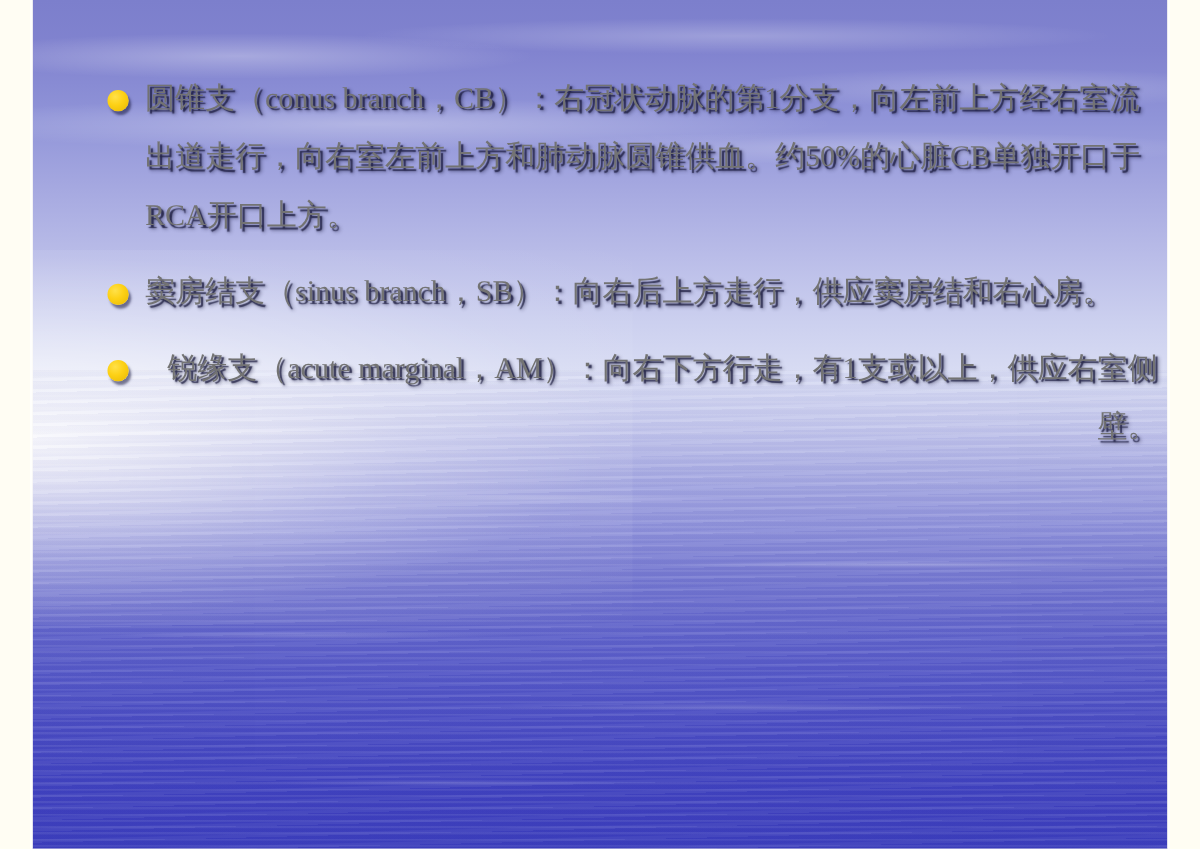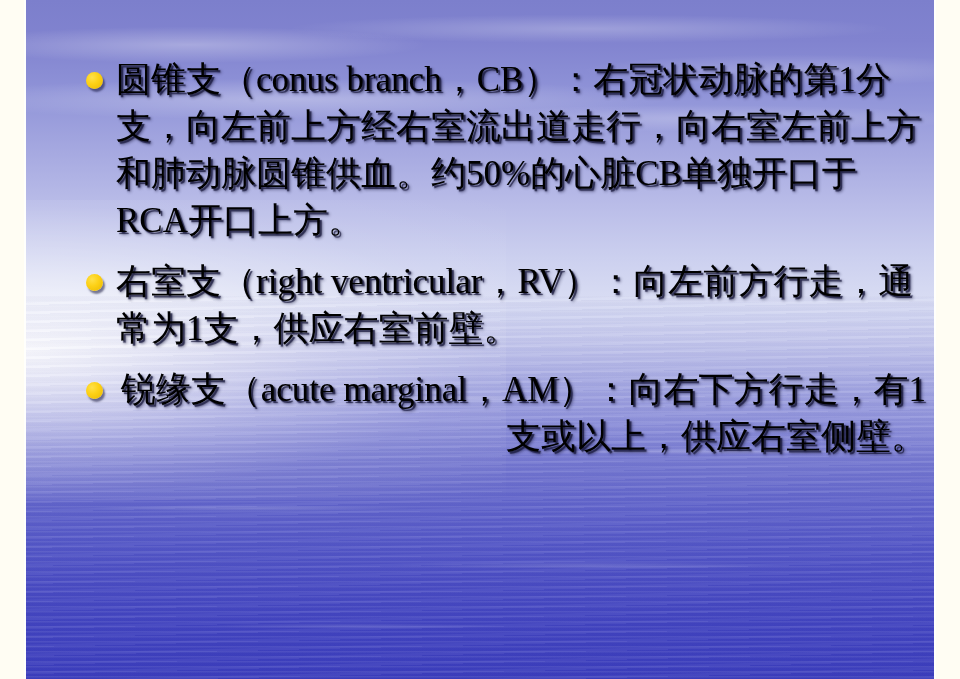--- a/index.html
+++ b/index.html
@@ -149,22 +149,22 @@
     left: 8px;
     top: 16px;
     width: 17px;
     height: 17px;
     border-radius: 50%;
     background: radial-gradient(circle at 36% 32%, #ffe14a 0%, #fdd116 42%, #e8b800 100%);
     box-shadow: 2px 3px 2px rgba(20,20,60,0.55);
   }
 
   .bullet-text {
-    color: #000000;
-    font-size: 35px;
+    color: #737373;
+    font-size: 24px;
     line-height: 47px;
     letter-spacing: 0px;
     text-shadow:
       2px 2px 1px rgba(25,25,60,0.85),
       3px 3px 3px rgba(20,20,55,0.45);
     font-family: "Liberation Serif", "DejaVu Serif", serif;
     font-weight: 400;
     word-break: break-word;
   }
 </style>
@@ -187,25 +187,25 @@
     <div class="edge-line" style="left:0;"></div>
   </div>
 
   <div id="content">
 
     <div class="bullet-item">
       <span class="bullet-dot"></span>
       <div class="bullet-text">圆锥支（conus branch，CB）：右冠状动脉的第1分支，向左前上方经右室流出道走行，向右室左前上方和肺动脉圆锥供血。约50%的心脏CB单独开口于RCA开口上方。</div>
     </div>
 
-
     <div class="bullet-item">
       <span class="bullet-dot"></span>
-      <div class="bullet-text">右室支（right ventricular，RV）：向左前方行走，通常为1支，供应右室前壁。</div>
+      <div class="bullet-text">窦房结支（sinus branch，SB）：向右后上方走行，供应窦房结和右心房。</div>
     </div>
+
 
     <div class="bullet-item">
       <span class="bullet-dot"></span>
       <div class="bullet-text">锐缘支（acute marginal，AM）：向右下方行走，有1支或以上，供应右室侧壁。</div>
     </div>
 
   </div>
 </div>
 
 </body></html>

